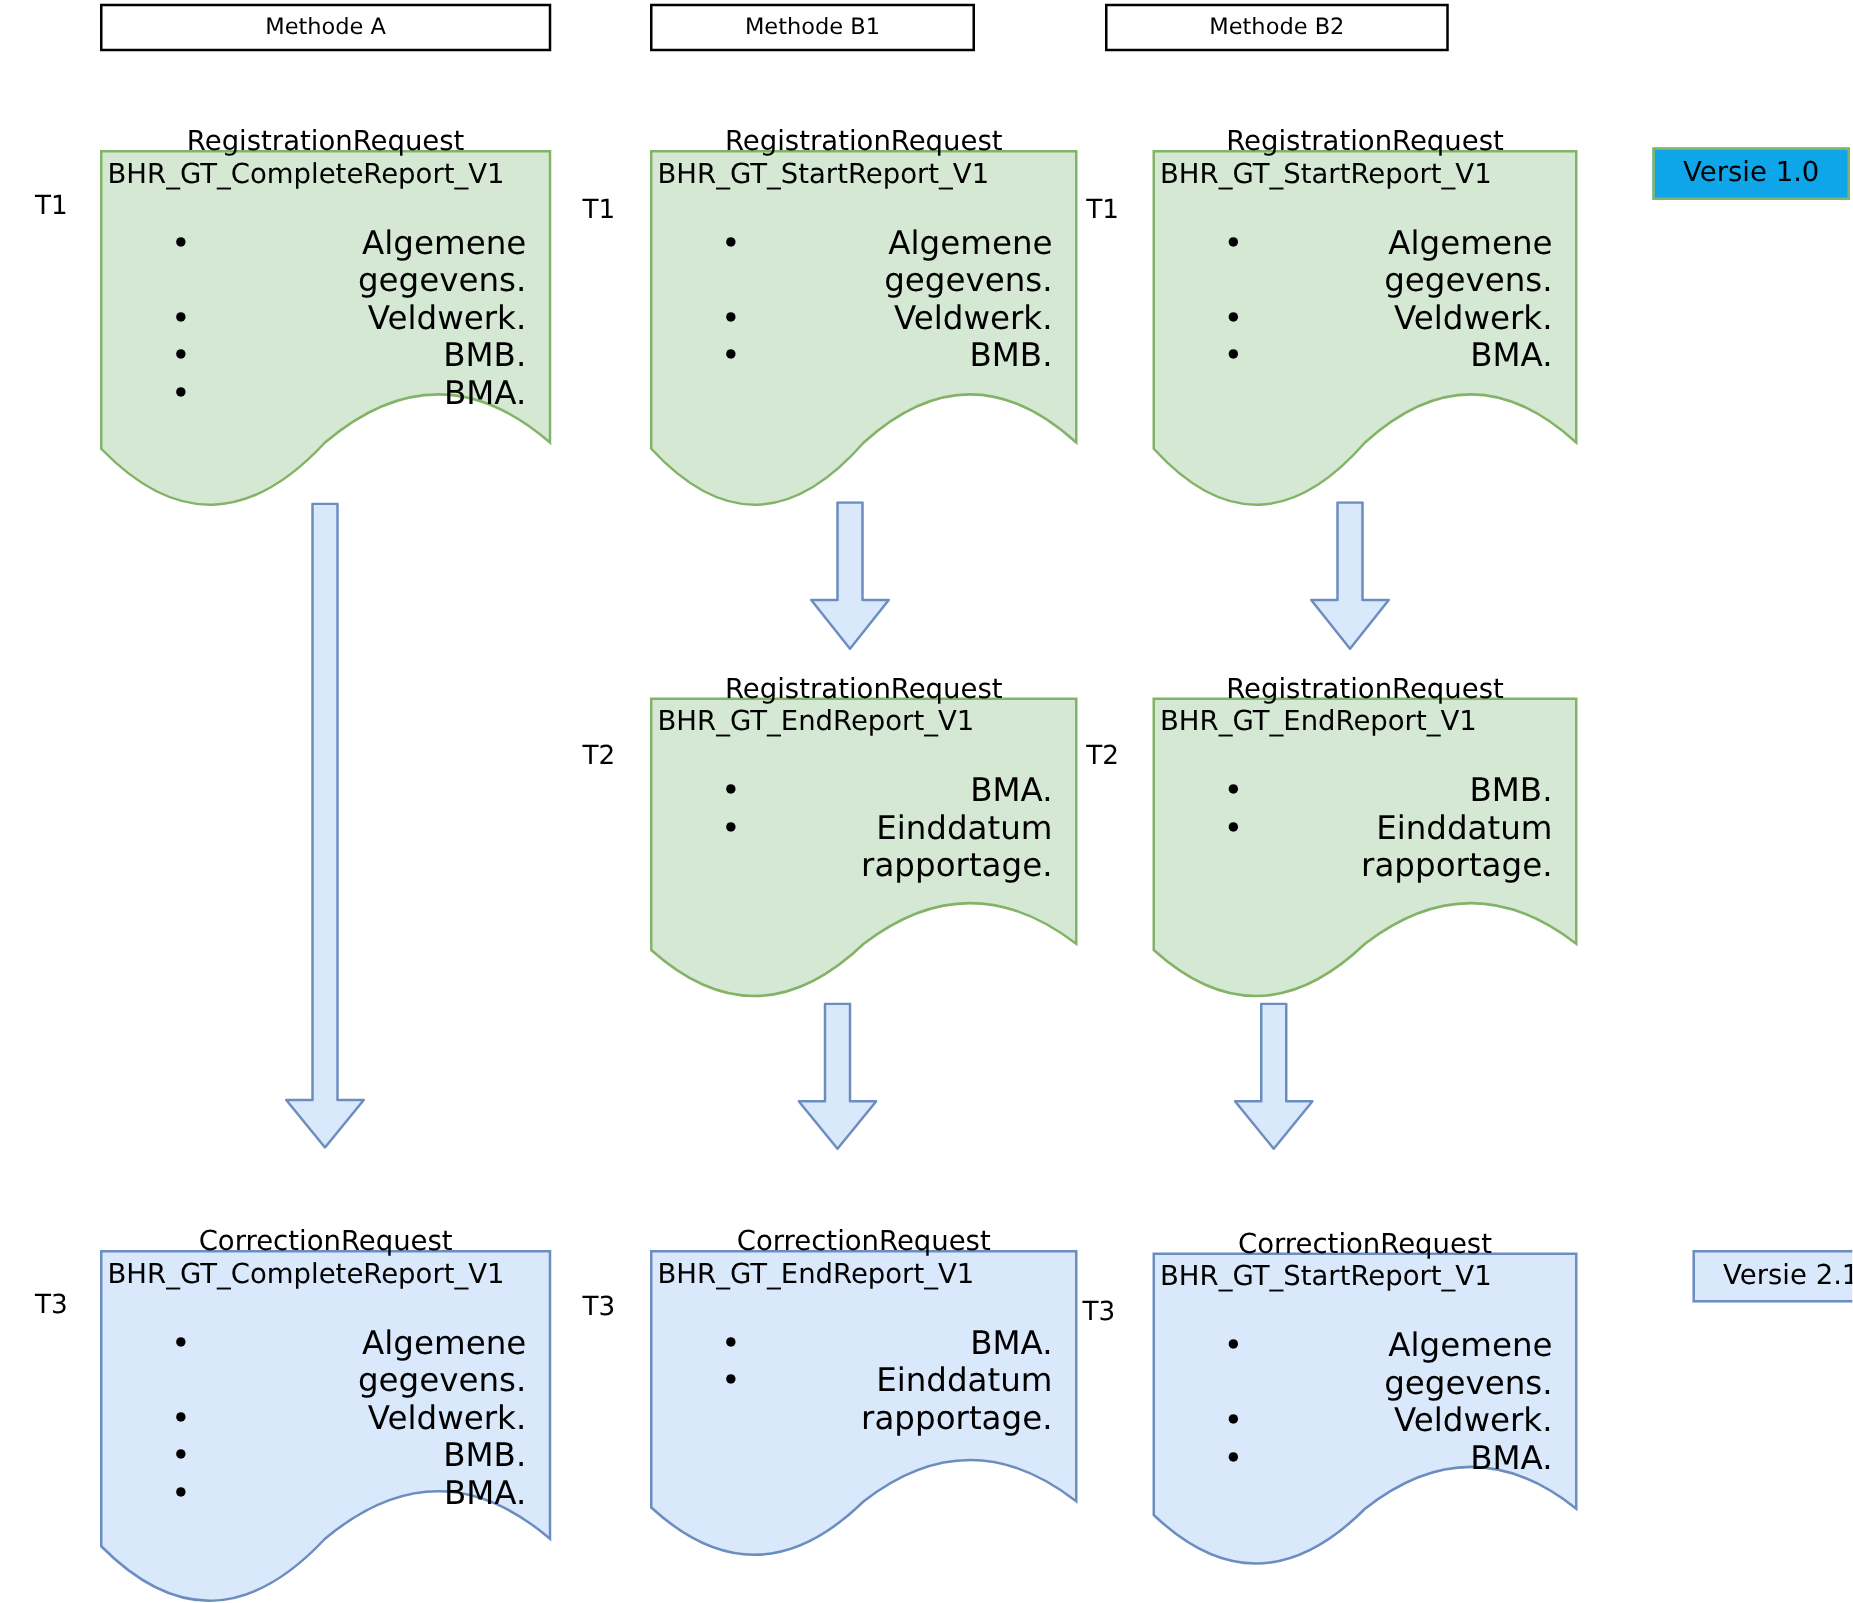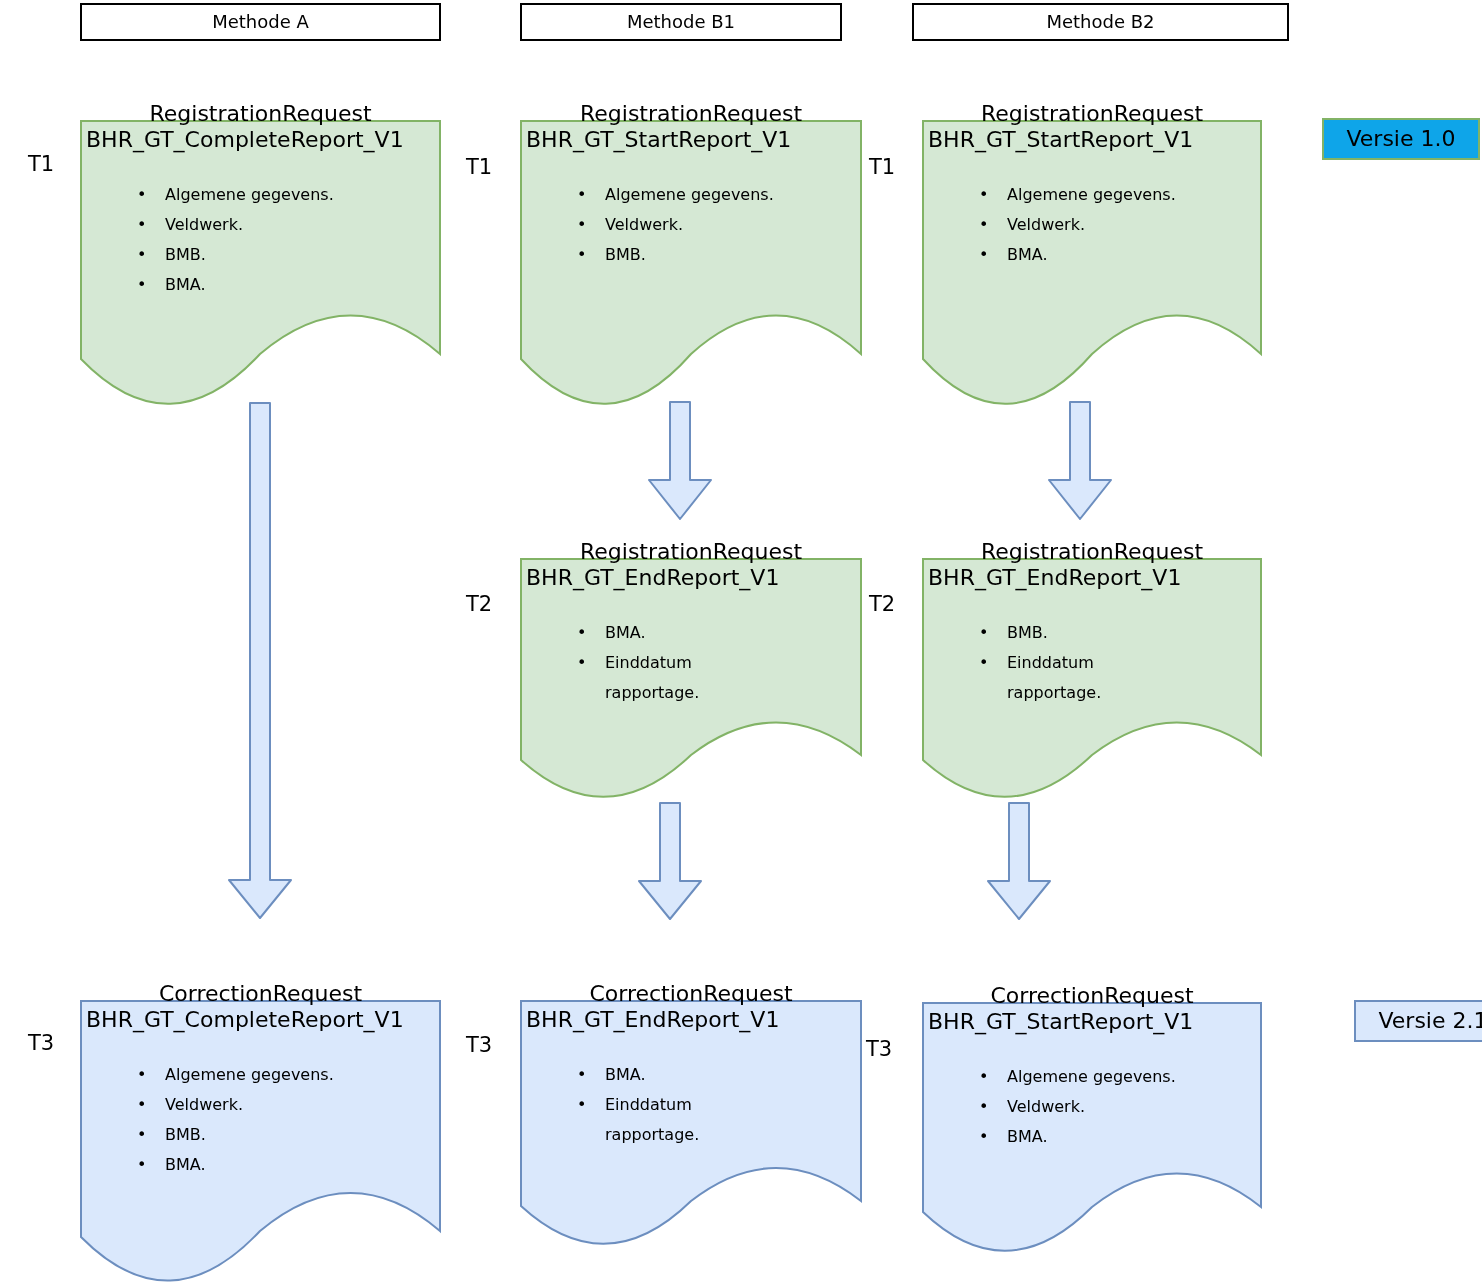--- a/index.html
+++ b/index.html
@@ -21,37 +21,37 @@
   .tlabel { position:absolute; font-size:21px;margin-top:24px; }
   .doc { position:absolute; }
   .doc > svg { position:absolute; left:0; top:0; overflow:visible; }
   .req-label {
     position:absolute; top:-31px; left:0; width:100%;
     text-align:center; font-size:22px;margin-top:12px;
   }
   .doc-title { position:absolute; top:7px; left:6px; right:4px; font-size:22px; }
   .items {
     position:absolute; top:60px; left:0; right:0;
-    margin:0; padding:0 4px 0 85px; list-style:none; font-size:16px;
+    margin:0; padding:0 20px 0 85px; list-style:none; font-size:26px;text-align:right;
   }
   .items li { position:relative; line-height:30px; white-space:pre-line; }
   .items li::before { content:"\2022"; position:absolute; left:-28px; }
   path.doc-green { fill:#d5e8d4; stroke:#82b366; stroke-width:2; }
   path.doc-blue  { fill:#dae8fc; stroke:#6c8ebf; stroke-width:2; }
   .arrow { position:absolute; }
   .arrow polygon { fill:#dae8fc; stroke:#6c8ebf; stroke-width:2; stroke-linejoin:round; }
 </style>
 </head>
 <body>
 
 <div id="canvas">
 
   <div class="hdr" style="left:80px;width:361px">Methode A</div>
-  <div class="hdr" style="left:520px;width:322px">Methode B1</div>
-  <div class="hdr" style="left:912px;width:377px">Methode B2</div>
+  <div class="hdr" style="left:520px;width:260px">Methode B1</div>
+  <div class="hdr" style="left:884px;width:275px">Methode B2</div>
 
   <div class="vtag green" style="top:118px">Versie 1.0</div>
   <div class="vtag blue" style="top:1000px">Versie 2.1</div>
 
   <div class="tlabel" style="left:28px;top:128px">T1</div>
   <div class="tlabel" style="left:466px;top:131px">T1</div>
   <div class="tlabel" style="left:869px;top:131px">T1</div>
   <div class="tlabel" style="left:466px;top:568px">T2</div>
   <div class="tlabel" style="left:869px;top:568px">T2</div>
   <div class="tlabel" style="left:28px;top:1007px">T3</div>

